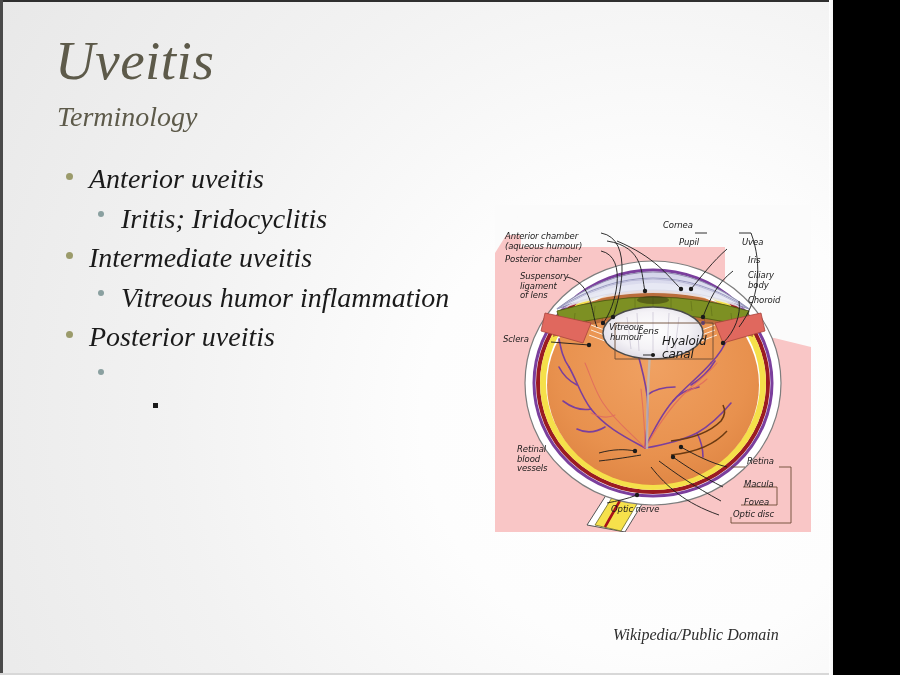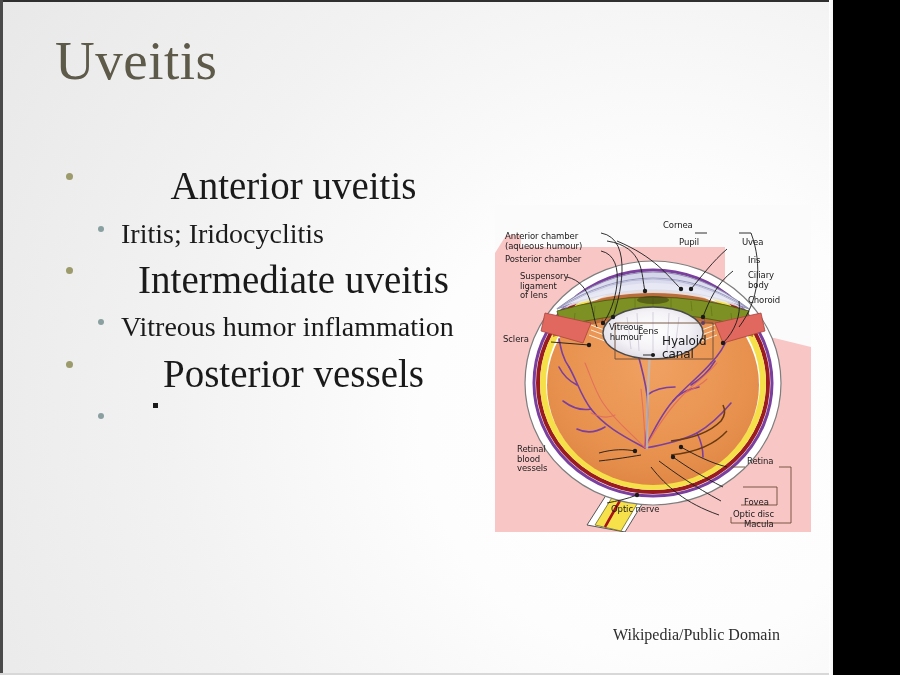--- a/index.html
+++ b/index.html
@@ -5,20 +5,21 @@
   html,body{margin:0;padding:0;}
   body{
     width:900px;height:675px;overflow:hidden;
     background:#000;
     font-family:"Liberation Serif", serif;
   }
   #slide{
     position:relative;width:840px;height:675px;overflow:hidden;
     background:
       radial-gradient(circle at 78% 62%, #ffffff 0%, #fdfdfd 30%, #f2f2f2 62%, #e8e8e8 100%);
+    font-style: italic;
   }
   
   .edge-top{position:absolute;left:0;top:0;width:900px;height:2px;background:#2f2f2f;}
   .edge-left{position:absolute;left:0;top:0;width:3px;height:675px;background:#4a4a4a;}
   .edge-bottom{position:absolute;left:0;bottom:0;width:900px;height:2px;background:#d8d8d8;}
 
   
   .side-black{position:absolute;right:0;top:0;width:7px;height:675px;background:#000;}
   .side-bar{position:absolute;left:833px;top:2px;width:60px;height:671px;background:#655a47;}
   .side-khaki{position:absolute;left:833px;top:540px;width:60px;height:70px;background:#b3ae84;}
@@ -30,21 +31,21 @@
     font-size:55px;line-height:1;color:#5d5a4a;
     letter-spacing:0.5px;
   }
   .subtitle{
     position:absolute;left:57px;top:103px;
     font-size:28px;line-height:1;color:#5d5a4a;
   }
 
   
   .bullets{position:absolute;left:58px;top:160px;width:440px;}
-  .b1{position:relative;padding-left:31px;font-size:39px;color:#1a1a1a;line-height:1.35;margin-bottom:1px;text-align:center;}
+  .b1{position:relative;padding-left:31px;font-size:28px;color:#1a1a1a;line-height:1.35;margin-bottom:1px;}
   .b1 .dot{position:absolute;left:8px;top:13px;width:7px;height:7px;border-radius:50%;background:#9b9b6b;}
   .b2{position:relative;padding-left:63px;font-size:28px;color:#1a1a1a;line-height:1.4;margin-bottom:1px;}
   .b2 .dot{position:absolute;left:40px;top:12px;width:6px;height:6px;border-radius:50%;background:#8aa0a0;}
   .stray-dot{position:absolute;left:153px;top:403px;width:5px;height:5px;background:#1a1a1a;}
 
   
   .credit{position:absolute;left:613px;top:626px;font-size:16px;color:#2d2d2d;text-align:right;}
 
   
   .diagram{position:absolute;left:495px;top:205px;width:316px;height:327px;background:#f9c6c6;overflow:hidden;}
@@ -64,20 +65,21 @@
 </head>
 <body>
 
 <div id="slide">
 
   <div class="edge-top"></div>
   <div class="edge-left"></div>
   <div class="edge-bottom"></div>
 
   <div class="title">Uveitis</div>
+  <div class="subtitle">Terminology</div>
 
   <div class="bullets">
     <div class="b1">
       <span class="dot"></span>
       <span>Anterior uveitis</span>
     </div>
     <div class="b2">
       <span class="dot"></span>
       <span>Iritis; Iridocyclitis</span>
     </div>
@@ -86,21 +88,21 @@
       <span class="dot"></span>
       <span>Intermediate uveitis</span>
     </div>
     <div class="b2">
       <span class="dot"></span>
       <span>Vitreous humor inflammation</span>
     </div>
 
     <div class="b1">
       <span class="dot"></span>
-      <span>Posterior vessels</span>
+      <span>Posterior uveitis</span>
     </div>
     <div class="b2">
       <span class="dot"></span>
     </div>
   </div>
   <div class="stray-dot"></div>
 
   <div class="diagram">
     <div class="dg-white-band"></div>
     <div class="dg-white-band2"></div>
@@ -294,21 +296,21 @@
     <div class="lbl" style="left:143px;top:121px;font-size:9px;">Lens</div>
     <div class="lbl" style="left:114px;top:118px;text-align:center;">Vitreous
 humour</div>
     <div class="lbl lbl-b" style="left:167px;top:130px;">Hyaloid
 canal</div>
     <div class="lbl" style="left:22px;top:240px;">Retinal
 blood
 vessels</div>
     <div class="lbl" style="left:116px;top:300px;">Optic nerve</div>
     <div class="lbl" style="left:252px;top:252px;">Retina</div>
-    <div class="lbl" style="left:249px;top:275px;margin-top:40px;">Macula</div>
+    <div class="lbl" style="left:249px;top:275px;">Macula</div>
     <div class="lbl" style="left:249px;top:293px;">Fovea</div>
     <div class="lbl" style="left:238px;top:305px;">Optic disc</div>
   </div>
 
   <div class="credit">Wikipedia/Public  Domain</div>
 
   <div class="side-gap"></div>
   <div class="side-bar"></div>
   <div class="side-khaki"></div>
   <div class="side-black"></div>

